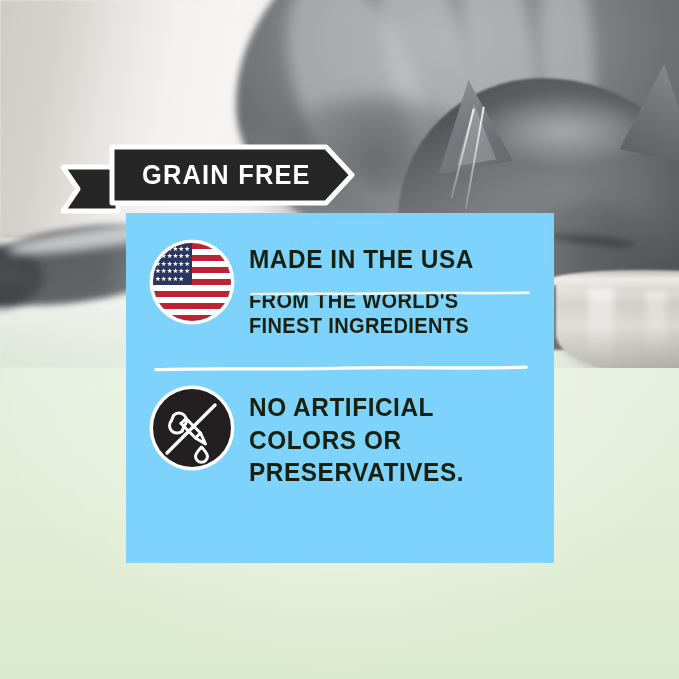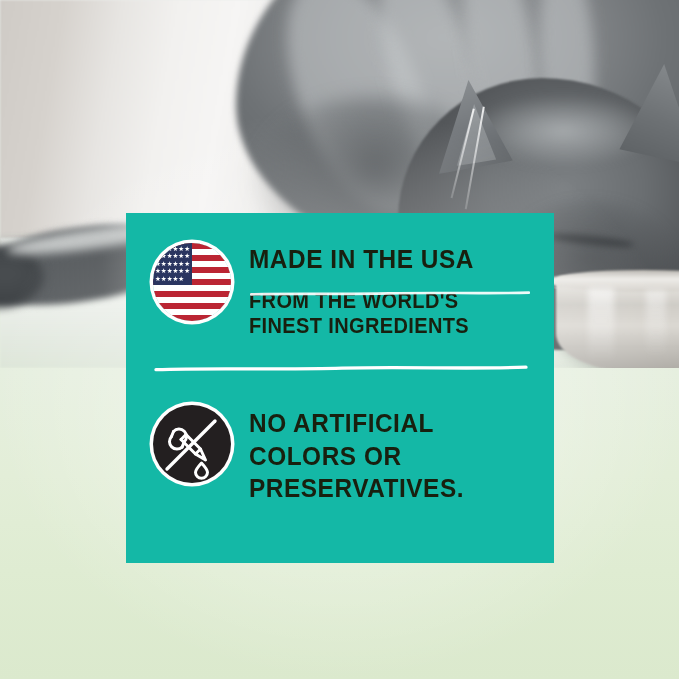--- a/index.html
+++ b/index.html
@@ -205,30 +205,30 @@
   .bowl-shadow {
     position:absolute; left:548px; top:360px; width:200px; height:22px;
     border-radius:50%;
     background:radial-gradient(ellipse at 50% 50%, rgba(150,156,148,.42) 0%, rgba(150,156,148,0) 72%);
     filter:blur(4px);
   }
 
   
   .green-card {
     position:absolute; left:126px; top:213px; width:428px; height:350px;
-    background:#14b8a6;
+    background:#7dd3fc;
     z-index:6;
   }
   .card-inner { position:absolute; inset:0; }
 
   .row {
     position:absolute; display:flex; align-items:flex-start;
   }
   .row-usa   { left:27px; top:30px;  }
-  .row-nocol { left:27px; top:192px; }
+  .row-nocol { left:27px; top:176px; }
 
   .badge {
     width:78px; height:78px; border-radius:50%;
     flex:0 0 78px;
     overflow:hidden; position:relative;
     box-shadow:0 0 0 3.5px #ffffff;
   }
   .badge-dark { background:#231f20; }
 
   
@@ -467,15 +467,24 @@
         <div class="texts t-multi">
           <div>NO ARTIFICIAL</div>
           <div>COLORS OR</div>
           <div>PRESERVATIVES.</div>
         </div>
       </div>
 
     </div>
   </div>
 
+  <div class="ribbon ribbon-grain">
+    <svg width="300" height="72" viewBox="0 0 300 72">
+
+      <path d="M5,24 L60,24 L60,68 L5,68 L20,46 Z" fill="#262626" stroke="#ffffff" stroke-width="5" stroke-linejoin="round"></path>
+
+      <path d="M54,4 L268,4 L294,32 L268,60 L54,60 Z" fill="#262626" stroke="#ffffff" stroke-width="5" stroke-linejoin="round"></path>
+    </svg>
+    <span class="ribbon-text">GRAIN FREE</span>
+  </div>
 
 
 </div>
 
 </body></html>

